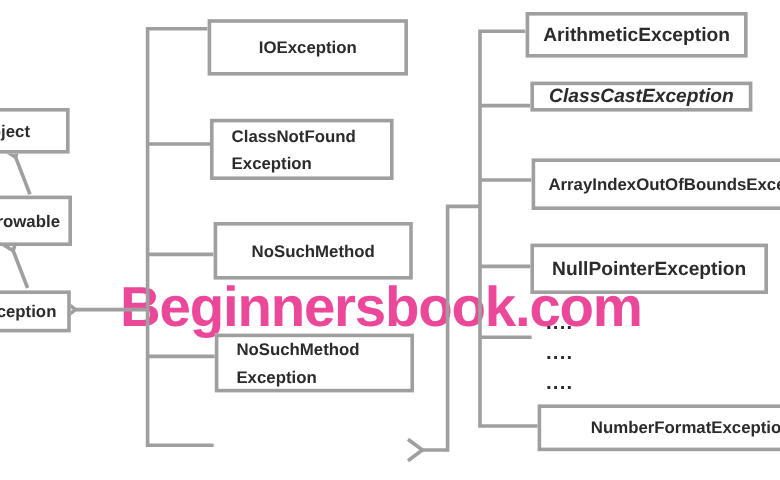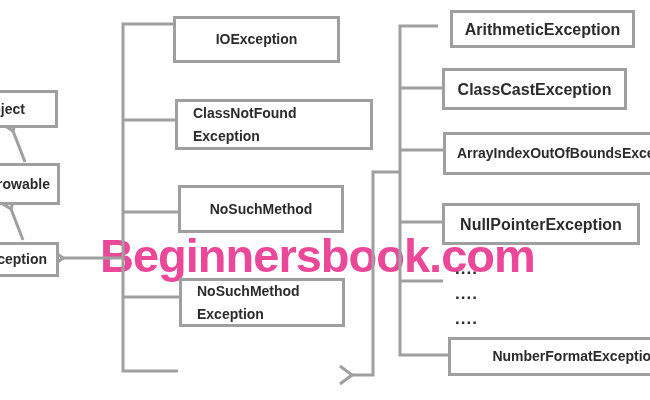--- a/index.html
+++ b/index.html
@@ -23,27 +23,27 @@
   .node.left-align{justify-content:flex-start;text-align:left;}
   .node.right-align{justify-content:flex-end;text-align:right;}
   .node.small{font-size:14px;}
   .node.rsize{font-size:16px;}
   
   #n-object     {left:-66px; top:90px;  width:124px; height:38px; padding-right:30px;}
   #n-throwable  {left:-64px; top:163px; width:124px; height:42px; padding-right:7px;}
   #n-exception  {left:-65px; top:242px; width:124px; height:35px; padding-right:9px;}
   
   #n-io         {left:173px; top:16px;  width:167px; height:47px;}
-  #n-cnf        {left:175px; top:99px;  width:198px; height:51px; padding-left:15px;}
+  #n-cnf        {left:175px; top:99px;  width:153px; height:51px; padding-left:15px;}
   #n-sql        {left:178px; top:185px; width:166px; height:48px;}
   #n-nsm        {left:179px; top:278px; width:166px; height:49px; padding-left:15px;}
   #n-rt         {left:178px; top:355px; width:169px; height:38px;}
   
-  #n-arith      {left:438px; top:10px;  width:185px; height:38px;margin-left:12px;}
-  #n-cc         {left:442px; top:68px;  width:185px; height:42px;}
+  #n-arith      {left:438px; top:10px;  width:185px; height:38px;}
+  #n-cc         {left:442px; top:68px;  width:185px; height:25px;font-style:italic;}
   #n-aioob      {left:443px; top:132px; width:245px; height:43px; padding-left:11px;}
   #n-np         {left:442px; top:203px; width:198px; height:42px;}
   #n-nf         {left:448px; top:337px; width:242px; height:39px; padding-left:14px;}
   .dots{
     position:absolute;z-index:2;left:455px;width:46px;height:16px;
     color:#2b2b2b;font-weight:bold;font-size:17px;line-height:10px;
     letter-spacing:1px;
   }
   #dots-0{top:264px;} #dots-1{top:289px;} #dots-2{top:314px;}
 </style>

